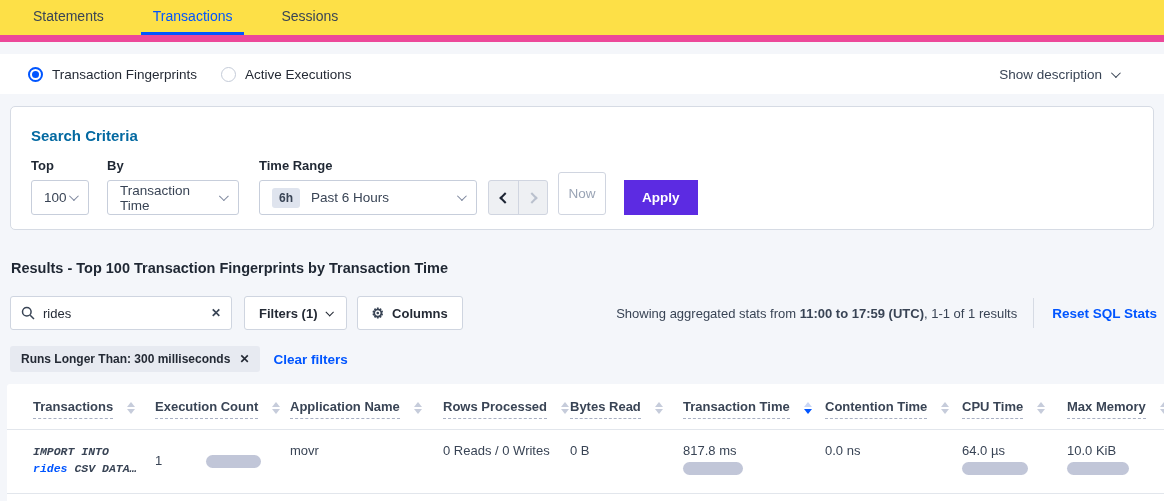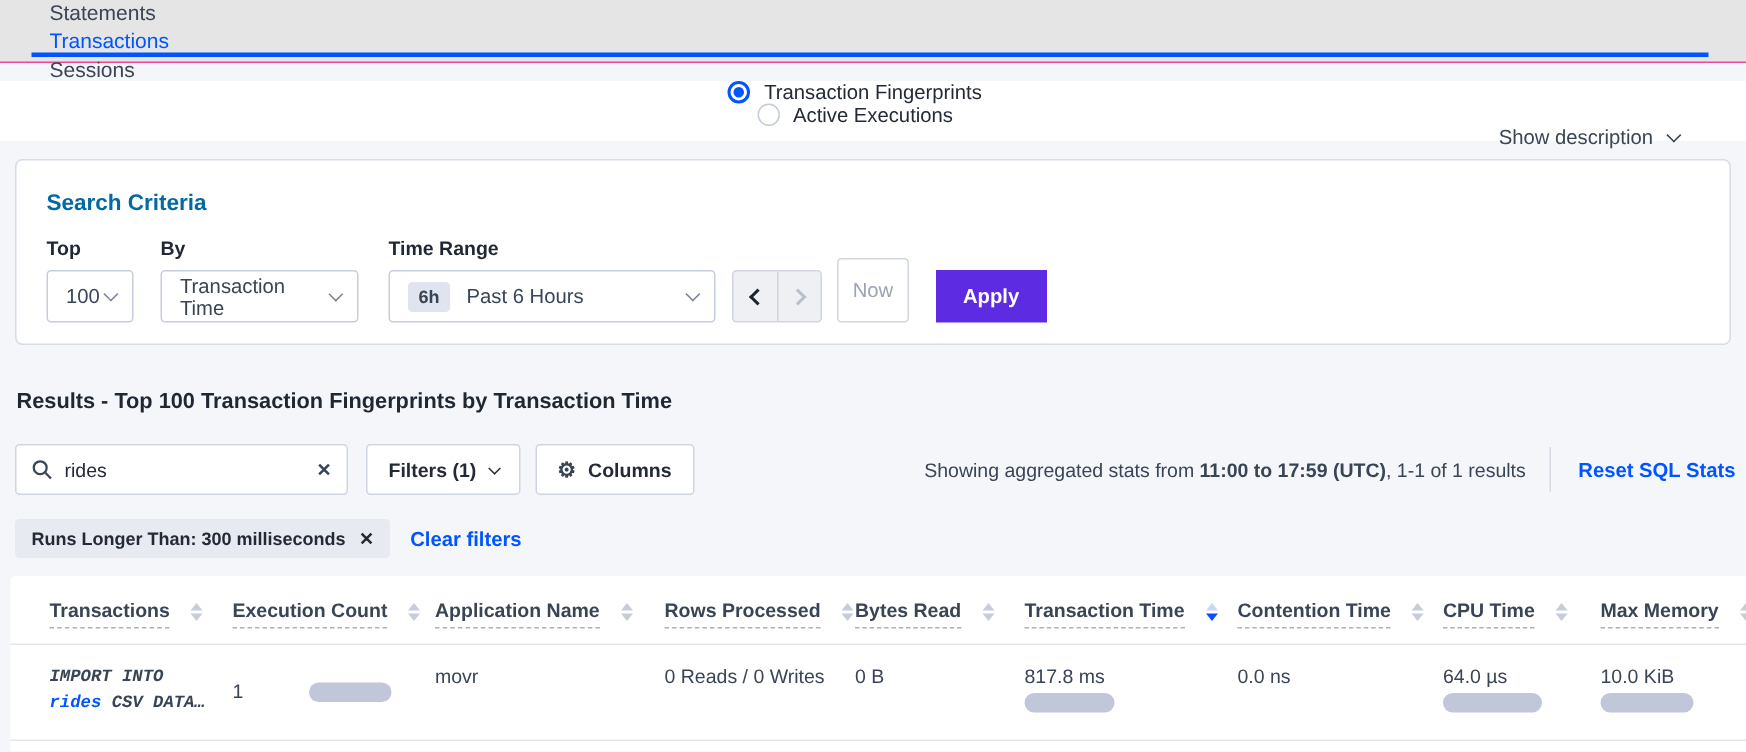--- a/index.html
+++ b/index.html
@@ -5,32 +5,32 @@
   * { box-sizing: border-box; margin: 0; padding: 0; }
   html,body { width: 1164px; height: 501px; overflow: hidden; }
   body {
     font-family: "Liberation Sans", sans-serif;
     background: #f4f6fa;
     color: #394455;
     font-size: 13px;
   }
   
   .tabbar {
-    height: 42px; background: #e5e5e5; border-bottom: 1px solid #ec4899;
-    display: flex; align-items: stretch; padding-left: 21px; flex-direction: column;
+    height: 42px; background: #fde047; border-bottom: 7px solid #ec4899;
+    display: flex; align-items: stretch; padding-left: 21px;
   }
   .tab {
     display: flex; align-items: center; padding: 0 12px; margin-right: 25px;
     font-size: 14px; color: #394455; cursor: pointer; border-bottom: 3px solid transparent;
   }
   .tab.active { color: #0055ff; border-bottom-color: #0055ff; font-weight: 400; }
   
   .radio-band {
     margin-top: 12px; background: #ffffff; height: 40px;
-    display: flex; align-items: center; padding: 0 28px; flex-direction: column;
+    display: flex; align-items: center; padding: 0 28px;
   }
   .radio-opt { display: flex; align-items: center; margin-right: 24px; cursor: pointer; }
   .radio-circle {
     width: 15px; height: 15px; border-radius: 50%;
     border: 1.5px solid #c4cbd8; background: #fff; margin-right: 9px;
     display: flex; align-items: center; justify-content: center;
   }
   .radio-opt.selected .radio-circle { border: 2.5px solid #0055ff; }
   .radio-opt.selected .radio-dot { width: 7px; height: 7px; border-radius: 50%; background: #0055ff; }
   .radio-label { font-size: 13.5px; color: #242a35; }

